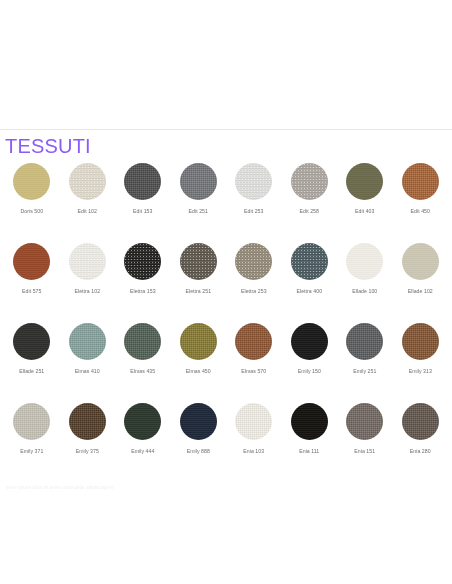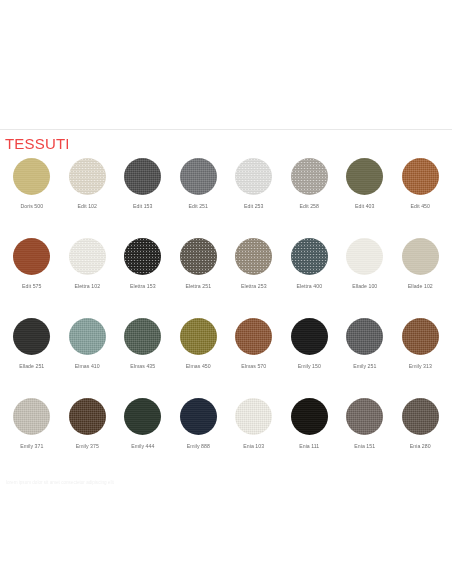--- a/index.html
+++ b/index.html
@@ -29,23 +29,23 @@
     height: 129px;
   }
 
   .section-rule {
     height: 0;
     border-top: 1px solid #e8e8e8;
     margin: 0;
   }
 
   .section-title {
-    font-size: 15px;
+    font-size: 20px;
     line-height: 1;
-    color: #ef4444;
+    color: #8b5cf6;
     letter-spacing: 0.2px;
     padding: 6px 0 0 5px;
     font-weight: 400;
     font-family: "Liberation Sans", sans-serif;
   }
 
   .swatch-grid {
     margin-top: 7px;
     padding: 0 4px;
     display: grid;

